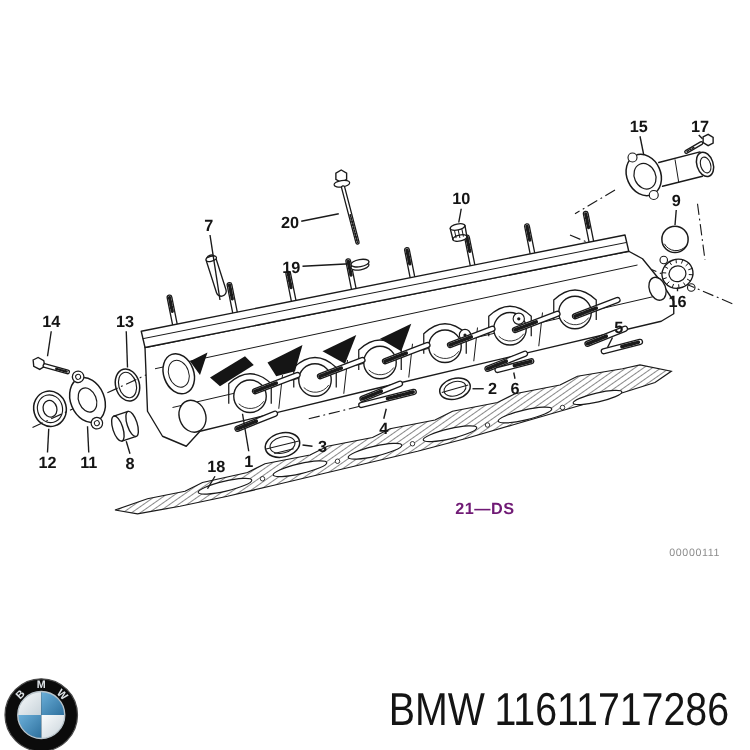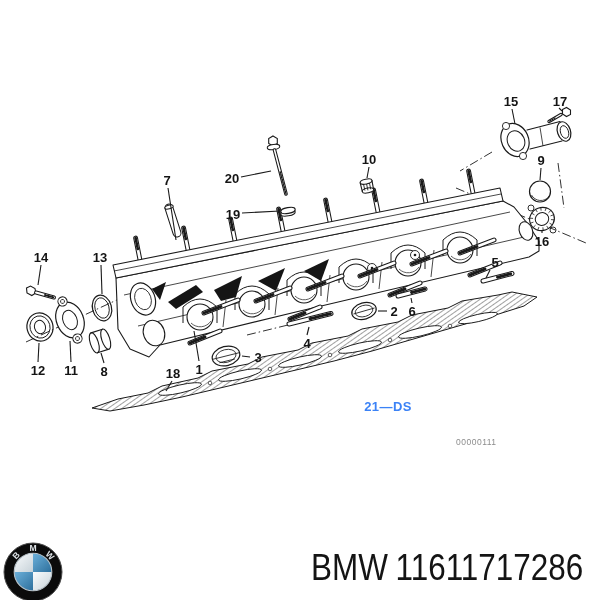--- a/index.html
+++ b/index.html
@@ -4,22 +4,22 @@
 <style>
   html,body{margin:0;padding:0;background:#fff;}
   .stage{position:relative;width:600px;height:600px;background:#ffffff;overflow:hidden;
          font-family:"Liberation Sans",sans-serif;}
   .diagram-svg{position:absolute;left:0;top:0;}
   .ln{stroke:#1a1a1a;stroke-width:1.1;fill:none;stroke-linejoin:round;stroke-linecap:round;}
   .lnthin{stroke:#1a1a1a;stroke-width:0.8;fill:none;}
   .white{fill:#ffffff;}
   .axis{stroke:#1a1a1a;stroke-width:0.9;fill:none;stroke-dasharray:9 3 1.5 3;}
   .gasket-set-label{position:absolute;left:350px;top:399px;width:76px;text-align:center;
-      font-size:13px;font-weight:bold;color:#3b82f6;letter-spacing:.4px;}
-  .drawing-number{position:absolute;left:456px;top:437px;width:120px;text-align:left;
+      font-size:13px;font-weight:bold;color:#701a75;letter-spacing:.4px;}
+  .drawing-number{position:absolute;left:456px;top:437px;width:120px;text-align:right;
       font-size:8.5px;color:#8c8c8c;letter-spacing:.5px;}
   .footer-text{position:absolute;left:311px;top:549px;white-space:nowrap;
       font-size:37px;line-height:38px;color:#141414;
       transform:scaleX(.85);transform-origin:0 50%;}
   .footer-text .brand{margin-right:9px;}
   .logo-svg{position:absolute;left:3px;top:542px;}
 </style>
 </head>
 <body>
 

